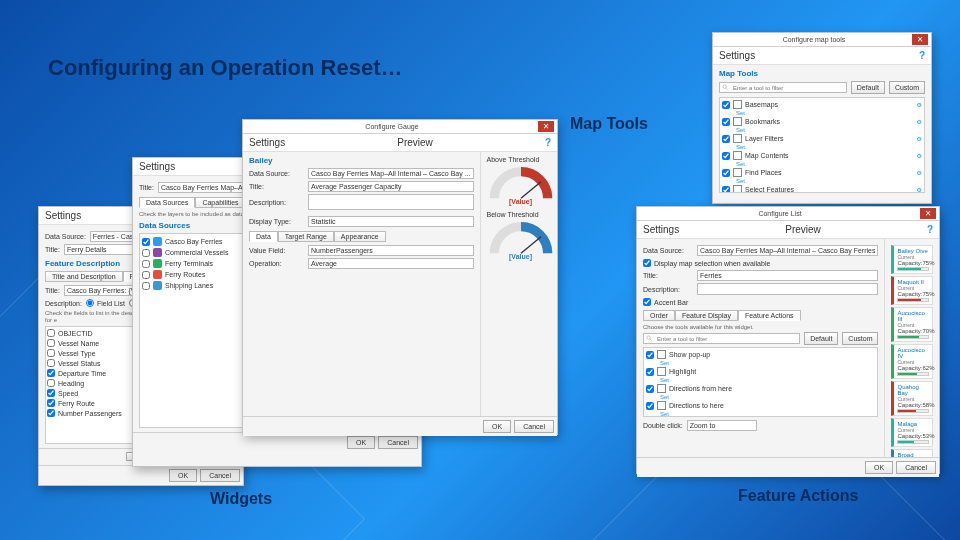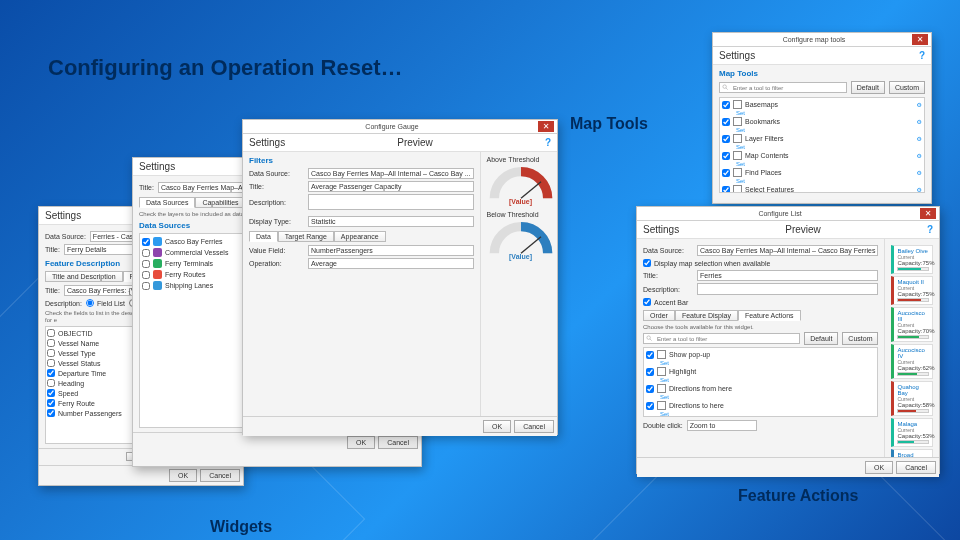--- a/index.html
+++ b/index.html
@@ -4,21 +4,21 @@
 <style>
 *{box-sizing:border-box;font-family:"Segoe UI",Arial,sans-serif}
 body{margin:0;width:960px;height:540px;overflow:hidden;background:linear-gradient(135deg,#0a4da8 0%,#1976d2 35%,#2196f3 60%,#0d47a1 100%);position:relative}
 .bg-lines{position:absolute;inset:0;pointer-events:none;opacity:.15}
 .bg-lines::before,.bg-lines::after{content:"";position:absolute;border:1px solid #fff;transform:rotate(45deg)}
 .bg-lines::before{width:400px;height:400px;left:-120px;bottom:-180px}
 .bg-lines::after{width:260px;height:260px;right:60px;bottom:-140px}
 .slide-title{position:absolute;left:48px;top:55px;color:#002b5c;font-weight:600;font-size:22px}
 .callout{position:absolute;color:#002b5c;font-weight:700;font-size:16px}
 .callout.map{left:570px;top:115px}
-.callout.widgets{left:210px;top:518px}
+.callout.widgets{left:210px;top:490px}
 .callout.feat{left:738px;top:487px}
 
 .win{position:absolute;background:#f4f4f4;border:1px solid #c2c2c2;box-shadow:2px 4px 10px rgba(0,0,0,.3);font-size:8px;color:#333}
 .titlebar{background:#fff;border-bottom:1px solid #d0d0d0;height:14px;display:flex;align-items:center;padding:0 3px;color:#444;font-size:7px;position:relative}
 .titlebar .ttl{flex:1;text-align:center}
 .closebtn{width:16px;height:11px;background:#c0392b;color:#fff;display:flex;align-items:center;justify-content:center;font-size:8px;cursor:pointer}
 .hdr{background:#fff;border-bottom:1px solid #e0e0e0;height:18px;display:flex;align-items:center;padding:0 6px;font-size:10px;color:#333;font-weight:400;justify-content:space-between}
 .help{color:#2196f3;font-weight:700;cursor:pointer}
 .section{padding:4px 6px}
 .lbl{color:#0a74c7;font-size:8px;margin-bottom:3px;font-weight:600}
@@ -194,21 +194,21 @@
       <span class="ttl">Configure Gauge</span>
       <span class="closebtn">✕</span>
     </div>
  <div class="hdr">
       <span>Settings</span>
       <span>Preview</span>
       <span class="help">?</span>
     </div>
  <div class="splitv" style="height:264px">
   <div style="flex:1;border-right:1px solid #ddd">
-    <div class="lbl">Filters</div>
+    <div class="lbl">Bailey</div>
     <div class="row">
           <span style="width:55px">Data Source:</span>
           <div class="field">Casco Bay Ferries Map–All Internal – Casco Bay ...</div>
         </div>
     <div class="row">
           <span style="width:55px">Title:</span>
           <div class="field">Average Passenger Capacity</div>
         </div>
     <div class="row">
           <span style="width:55px">Description:</span>

